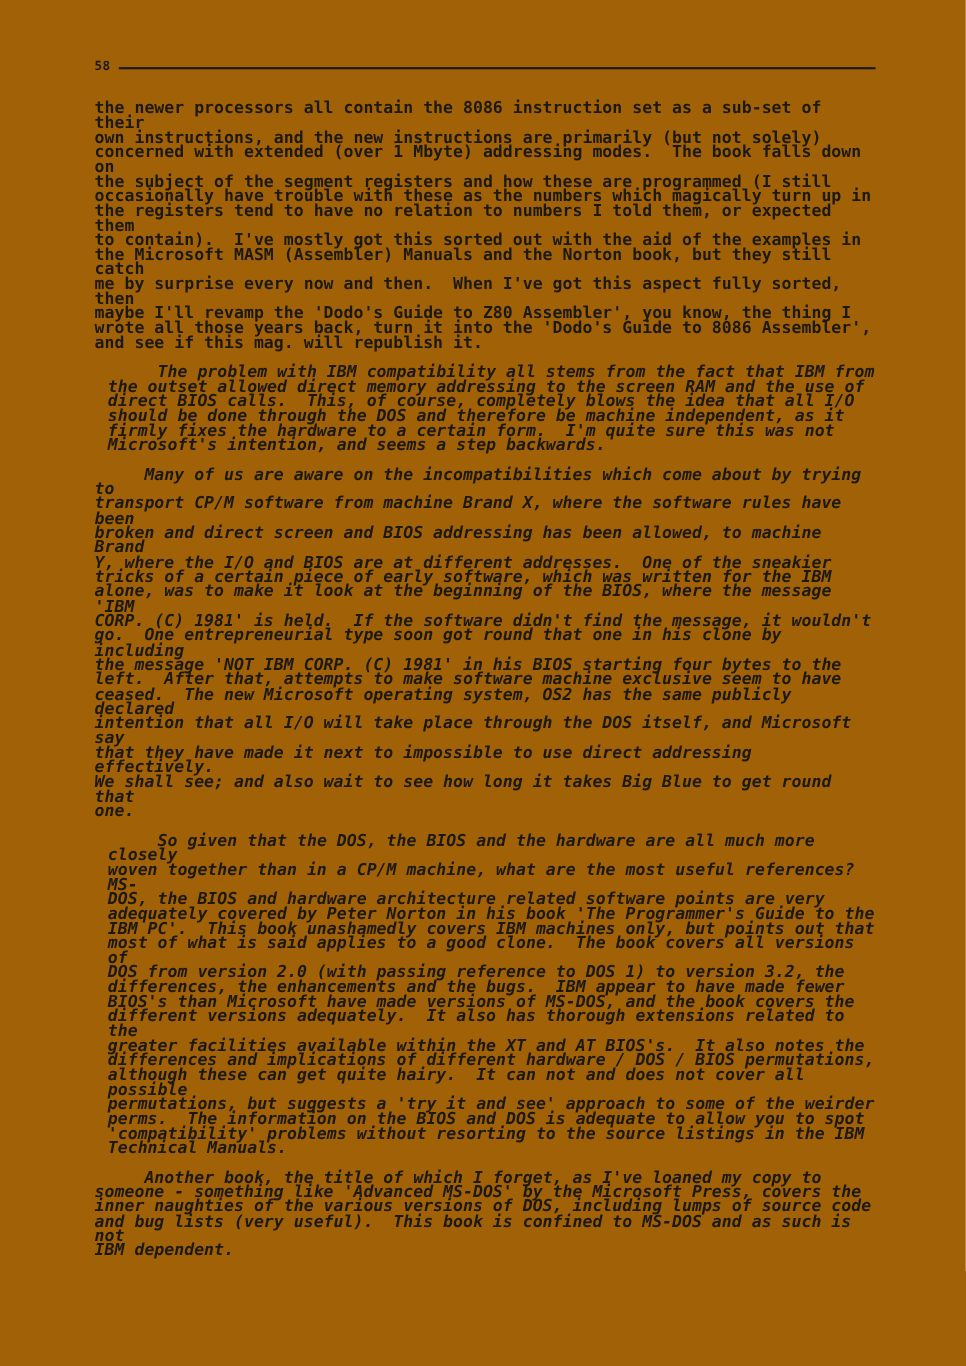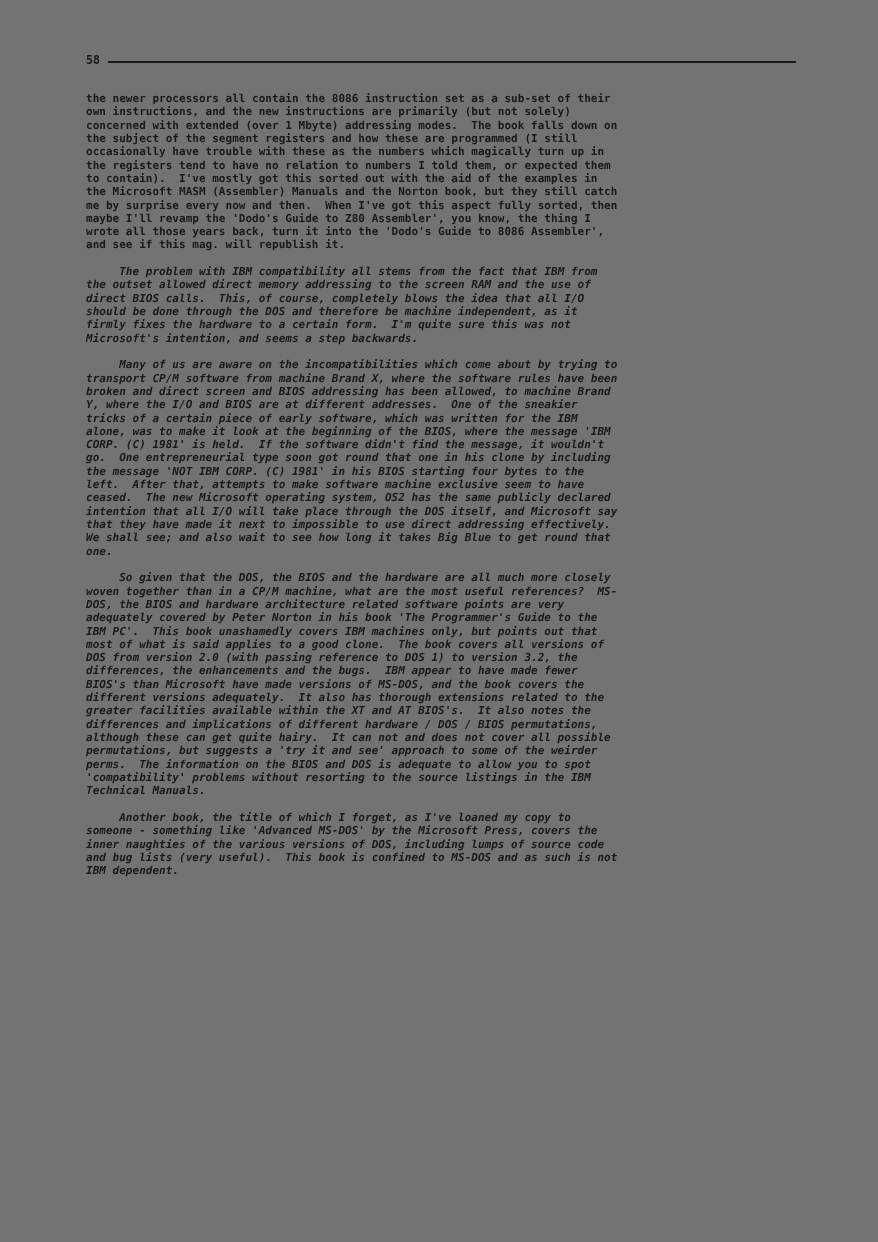--- a/index.html
+++ b/index.html
@@ -12,21 +12,21 @@
     background: #ffffff;
     font-family: "DejaVu Sans Mono", "Liberation Mono", monospace;
     color: #111111;
     overflow: hidden;
   }
 
   .page {
     position: relative;
     width: 878px;
     height: 1242px;
-    background: #737373;
+    background: #a16207;
   }
 
   
   .page-header {
     position: absolute;
     left: 86px;
     top: 50px;
     width: 710px;
     height: 22px;
     display: flex;
@@ -50,21 +50,21 @@
 
   
   .content {
     position: absolute;
     left: 86px;
     top: 92px;
     width: 712px;
   }
 
   .para {
-    font-size: 11px;
+    font-size: 15px;
     line-height: 13.32px;
     letter-spacing: 0.02px;
     font-weight: bold;
     color: #141414;
     white-space: pre-wrap;
     word-spacing: 0px;
     margin: 0;
     -webkit-font-smoothing: none;
     text-rendering: geometricPrecision;
   }
@@ -78,21 +78,21 @@
     font-size: 11.6px;
     line-height: 13.32px;
     font-weight: bold;
     color: #0d0d0d;
     letter-spacing: 0.35px;
     margin: 0;
     white-space: pre;
   }
 
   .gap-before-heading { margin-top: 13.9px; }
-  .gap-after-heading  { margin-top: 13.6px; }
+  .gap-after-heading  { margin-top: 13.6px; margin-left: 12px; }
 
   
   .para, .heading, .folio {
     opacity: 0.94;
   }
 </style>
 </head>
 <body>
 
 <div class="page">

